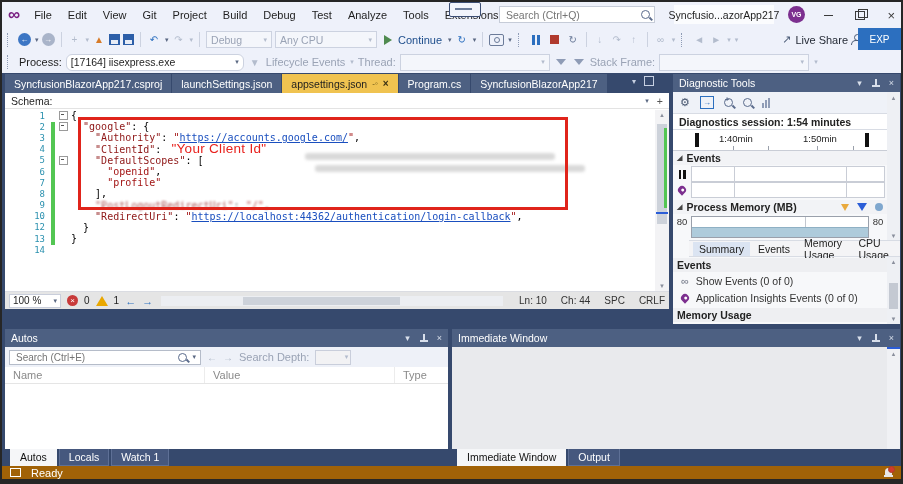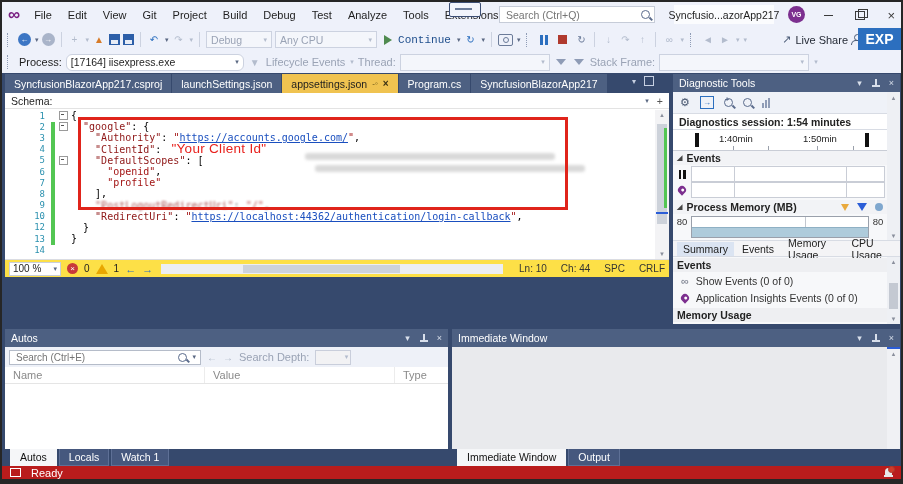--- a/index.html
+++ b/index.html
@@ -34,34 +34,34 @@
   .tb-ico{width:14px;height:14px;display:flex;align-items:center;justify-content:center;color:#6b7b99;font-size:10px;}
   .tb-ico.dis{color:#b3bccd;}
   .tb-ico.blue{color:#2c6fbf;}
   .tb-ico.orange{color:#d77b28;}
   .caret{color:#5a6882;font-size:7px;margin-left:1px;}
   .caret.dis{color:#b3bccd;}
   .combo{height:17px;background:#f4f6fb;border:1px solid #ccd2e0;display:flex;align-items:center;justify-content:space-between;padding:0 4px;box-sizing:border-box;color:#9aa3b5;font-size:10.5px;}
   .combo.w-debug{width:66px;}
   .combo.w-cpu{width:102px;}
   .play-tri{width:0;height:0;border-left:8px solid #4f8a4f;border-top:5px solid transparent;border-bottom:5px solid transparent;margin:0 3px 0 4px;}
-  .continue-lbl{color:#1e4e8c;margin-right:2px;font-family:Liberation Mono, monospace;}
+  .continue-lbl{color:#1e4e8c;margin-right:2px;}
   .pause-bars{display:flex;gap:2px;margin:0 3px;}
   .pause-bars i{display:block;width:3px;height:10px;background:#2c6fbf;}
   .stop-sq{width:9px;height:9px;background:#b03a2e;margin:0 4px;}
   .savebox{width:11px;height:11px;background:#2d5fa8;position:relative;}
   .savebox::after{content:"";position:absolute;left:2px;bottom:1px;width:7px;height:4px;background:#e8edf6;}
   .cambox{width:13px;height:10px;border:1px solid #6b7b99;border-radius:2px;position:relative;}
   .cambox::after{content:"";position:absolute;left:4px;top:2px;width:4px;height:4px;border:1px solid #6b7b99;border-radius:50%;}
   .liveshare{display:flex;align-items:center;gap:4px;color:#252b36;margin-left:4px;}
   .ls-ico{color:#4b5c77;font-size:11px;}
   .person{width:11px;height:11px;position:relative;}
   .person::before{content:"";position:absolute;left:3px;top:0;width:5px;height:5px;border-radius:50%;border:1px solid #4b5c77;}
   .person::after{content:"";position:absolute;left:0;bottom:0;width:11px;height:4px;border:1px solid #4b5c77;border-bottom:0;border-radius:5px 5px 0 0;}
-  .exp-badge{position:absolute;right:0;top:0;width:43px;height:22px;background:#2c6fbf;color:#fff;font-weight:bold;font-size:14px;display:flex;align-items:center;justify-content:center;}
+  .exp-badge{position:absolute;right:0;top:0;width:43px;height:22px;background:#2c6fbf;color:#fff;font-weight:normal;font-size:10px;display:flex;align-items:center;justify-content:center;}
 
   
   .debugrow{left:0;top:49px;right:0;height:22px;background:#eef1fa;display:flex;align-items:center;gap:4px;padding:0 2px;box-sizing:border-box;}
   .lbl{color:#1e1e1e;}
   .lbl.dis{color:#9aa3b5;}
   .combo.white{background:#fff;color:#1e1e1e;border-radius:6px;}
   .combo.w-proc{width:178px;}
   .combo.w-thread{width:150px;}
   .combo.w-frame{width:150px;}
   .funnel{width:0;height:0;border-left:5px solid transparent;border-right:5px solid transparent;border-top:6px solid #8f9cb6;margin:0 2px;}
@@ -69,21 +69,21 @@
   
   .tabstrip{left:3px;top:72px;width:664px;height:19px;display:flex;align-items:flex-end;gap:1px;}
   .doc-tab{height:19px;display:flex;align-items:center;gap:5px;padding:0 9px;background:#4d6082;color:#fff;font-size:10.5px;box-sizing:border-box;}
   .doc-tab.active{background:#f0c350;color:#1e1e1e;}
   .tab-pin{color:#5a4a12;font-size:8px;}
   .tab-close{color:#3a3113;font-size:10px;font-weight:bold;}
   .strip-icons{position:absolute;left:630px;top:74px;display:flex;gap:8px;color:#c7d0e2;font-size:8px;align-items:center;}
   .strip-sq{width:8px;height:8px;border:1px solid #c7d0e2;}
 
   
-  .editor{left:3px;top:91px;width:664px;height:184px;background:#fff;}
+  .editor{left:3px;top:91px;width:664px;height:216px;background:#fff;}
   .schema-row{position:absolute;left:0;top:0;right:0;height:16px;background:#fff;border-bottom:1px solid #e3e3e3;display:flex;align-items:center;padding:0 6px;gap:6px;box-sizing:border-box;font-size:10.5px;}
   .schema-icons{margin-left:auto;display:flex;gap:8px;color:#555;align-items:center;}
   .code-wrap{position:absolute;left:0;top:17px;right:14px;bottom:18px;overflow:hidden;background:#fff;}
   .col-bp{position:absolute;left:0;top:17px;bottom:18px;width:14px;background:#e8e9eb;}
   .code-row{display:flex;height:11.2px;align-items:center;padding-left:14px;position:relative;}
   .code-row .ln{width:26px;text-align:right;color:#2b91af;font-family:"DejaVu Sans Mono",monospace;font-size:9px;flex:none;}
   .code-row .bar{width:10px;flex:none;}
   .code-row .fold{width:16px;flex:none;display:flex;align-items:center;justify-content:center;}
   .fold-box{width:7px;height:7px;border:1px solid #9a9a9a;position:relative;background:#fff;}
   .fold-box::after{content:"";position:absolute;left:1px;top:2px;width:3px;height:1px;background:#555;}
@@ -96,21 +96,21 @@
   .code-row.blurred .code-text{filter:blur(1px);opacity:.75;}
   .changebar{position:absolute;left:46px;top:29px;width:4px;height:123px;background:#53c653;}
   .redrect{position:absolute;left:73px;top:24px;width:484px;height:87px;border:3px solid #e0241b;pointer-events:none;}
   .redact{position:absolute;height:7px;background:#d9d9d9;filter:blur(1.5px);border-radius:3px;}
   .vscroll{position:absolute;right:0;top:17px;bottom:18px;width:14px;background:#f3f3f5;}
   .vscroll .up,.vscroll .dn{position:absolute;left:0;right:0;height:10px;display:flex;align-items:center;justify-content:center;color:#8a8f9c;font-size:6px;}
   .vscroll .dn{bottom:0;}
   .vs-thumb{position:absolute;left:2px;right:2px;top:14px;height:100px;background:#cdd2da;}
   .vs-green{position:absolute;right:2px;width:3px;top:18px;height:80px;background:#53c653;}
   .vs-blue{position:absolute;left:1px;right:1px;top:102px;height:2px;background:#2b5dd7;}
-  .editor-bottom{position:absolute;left:0;right:0;bottom:0;height:18px;background:#fde047;border-top:1px solid #dadce2;display:flex;align-items:center;gap:6px;padding:0 4px;box-sizing:border-box;font-size:10px;}
+  .editor-bottom{position:absolute;left:0;right:0;bottom:0;height:18px;background:#e5e5e5;border-top:1px solid #dadce2;display:flex;align-items:center;gap:6px;padding:0 4px;box-sizing:border-box;font-size:10px;}
   .zoom-combo{width:52px;height:14px;border:1px solid #c9cedb;background:#fff;display:flex;align-items:center;justify-content:space-between;padding:0 3px;box-sizing:border-box;}
   .errb{width:11px;height:11px;border-radius:50%;background:#c83a3a;color:#fff;font-size:8px;display:flex;align-items:center;justify-content:center;}
   .warnb{width:0;height:0;border-left:6px solid transparent;border-right:6px solid transparent;border-bottom:10px solid #e9a700;}
   .nav-ar{color:#2c6fbf;font-size:11px;}
   .hscroll{flex:1;height:10px;background:#eceef2;position:relative;margin:0 2px;}
   .hs-thumb{position:absolute;left:24%;width:46%;top:1px;bottom:1px;background:#cdd2da;}
   .ed-stat{color:#333;margin-left:8px;}
 
   
   .tw-title{height:18px;background:#4d6082;color:#fff;display:flex;align-items:center;padding:0 6px;box-sizing:border-box;font-size:10.5px;}
@@ -149,21 +149,21 @@
   .mem-icons{margin-left:auto;display:flex;gap:8px;align-items:center;}
   .tri-y{width:0;height:0;border-left:4px solid transparent;border-right:4px solid transparent;border-top:7px solid #e9a93d;}
   .tri-b{width:0;height:0;border-left:5px solid transparent;border-right:5px solid transparent;border-top:8px solid #2b5dd7;}
   .dot-b{width:8px;height:8px;border-radius:50%;background:#7fa7ce;}
   .memchart{position:absolute;left:0;right:13px;height:26px;display:flex;align-items:stretch;gap:2px;padding:2px 2px;box-sizing:border-box;}
   .mem-ax{width:14px;display:flex;align-items:flex-start;justify-content:center;color:#333;font-size:9.5px;}
   .mem-ax.r{align-items:flex-start;}
   .mem-plot{flex:1;border:1px solid #9aa0ab;position:relative;background:#fff;}
   .mem-fill{position:absolute;left:0;right:0;bottom:0;height:45%;background:#aecbdb;border-top:1px solid #8fb0c4;}
   .mem-grid{position:absolute;top:0;bottom:0;width:1px;background:#c3c7cf;left:64%;}
-  .diag-tabs{position:absolute;left:0;right:0;top:166px;height:17px;background:#f4f4f6;border-top:1px solid #d8dce4;border-bottom:1px solid #d8dce4;display:flex;align-items:center;gap:2px;padding:0 4px;box-sizing:border-box;}
+  .diag-tabs{position:absolute;left:16px;right:0;top:166px;height:17px;background:#f4f4f6;border-top:1px solid #d8dce4;border-bottom:1px solid #d8dce4;display:flex;align-items:center;gap:2px;padding:0 4px;box-sizing:border-box;}
   .diag-tab{padding:1px 6px;color:#222;font-size:10.5px;}
   .diag-tab.active{background:#dbe4f2;}
   .sum-items{position:absolute;left:0;right:13px;top:198px;}
   .sum-item{height:17px;display:flex;align-items:center;gap:7px;padding:0 8px;color:#333;font-size:10.5px;}
   .inf-ic{color:#8a8f9c;font-size:11px;font-weight:bold;}
   .diag-scroll-low{position:absolute;right:0;top:183px;bottom:0;width:13px;background:#eef0f4;}
   .dsl-thumb{position:absolute;left:2px;right:2px;top:26px;height:26px;background:#c4c9d2;}
 
   
   .autos{left:3px;top:327px;width:443px;height:120px;background:#fff;}
@@ -181,21 +181,21 @@
   .imm-body{position:absolute;left:0;right:0;top:18px;bottom:0;background:#e9eaed;}
   .imm-scroll{position:absolute;right:0;top:0;bottom:0;width:13px;background:#f0f1f4;}
   .imm-blue{position:absolute;left:0;right:0;top:0;height:2px;background:#2b5dd7;}
   .tabrow{position:absolute;top:447px;height:17px;display:flex;gap:2px;align-items:stretch;}
   .tabrow.left{left:8px;}
   .tabrow.right{left:455px;}
   .tool-tab{display:flex;align-items:center;padding:0 9px;font-size:10.5px;background:#46587e;color:#fff;border:1px solid #5e7096;border-top:0;box-sizing:border-box;}
   .tool-tab.active{background:#f5f6f8;color:#111;border-color:#f5f6f8;}
 
   
-  .statusbar{left:0;right:0;top:464px;height:13px;background:#b91c1c;color:#fff;display:flex;align-items:center;padding:0 8px;gap:10px;box-sizing:border-box;}
+  .statusbar{left:0;right:0;top:464px;height:13px;background:#a16207;color:#fff;display:flex;align-items:center;padding:0 8px;gap:10px;box-sizing:border-box;}
   .st-sq{width:9px;height:7px;border:1px solid #fff;}
   .bell{margin-left:auto;position:relative;width:9px;height:9px;}
   .bell::before{content:"";position:absolute;left:1px;top:0;width:7px;height:7px;background:#e8e8e8;border-radius:4px 4px 1px 1px;}
   .bell::after{content:"";position:absolute;left:0;top:7px;width:9px;height:1.5px;background:#e8e8e8;}
   .bell .dotr{position:absolute;right:-2px;top:-2px;width:5px;height:5px;border-radius:50%;background:#d23a2a;border:1px solid #a73e2d;}
 </style>
 </head>
 <body>
 
 <div class="win">

